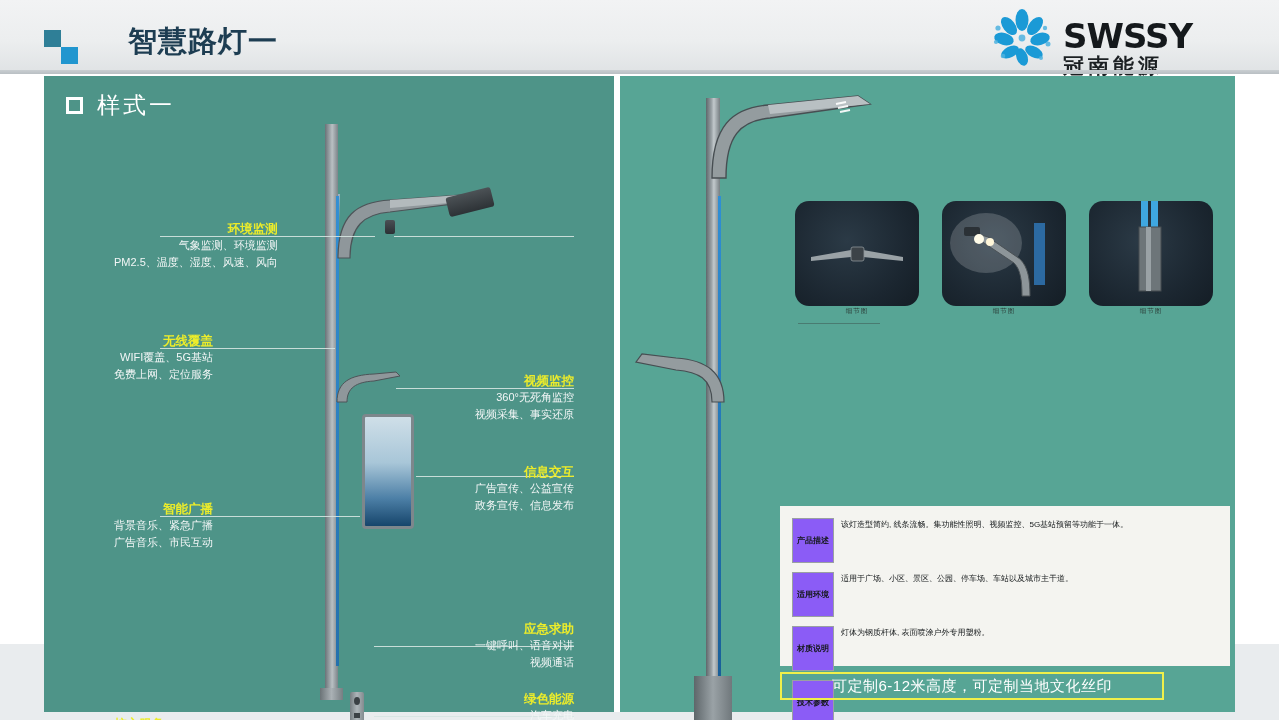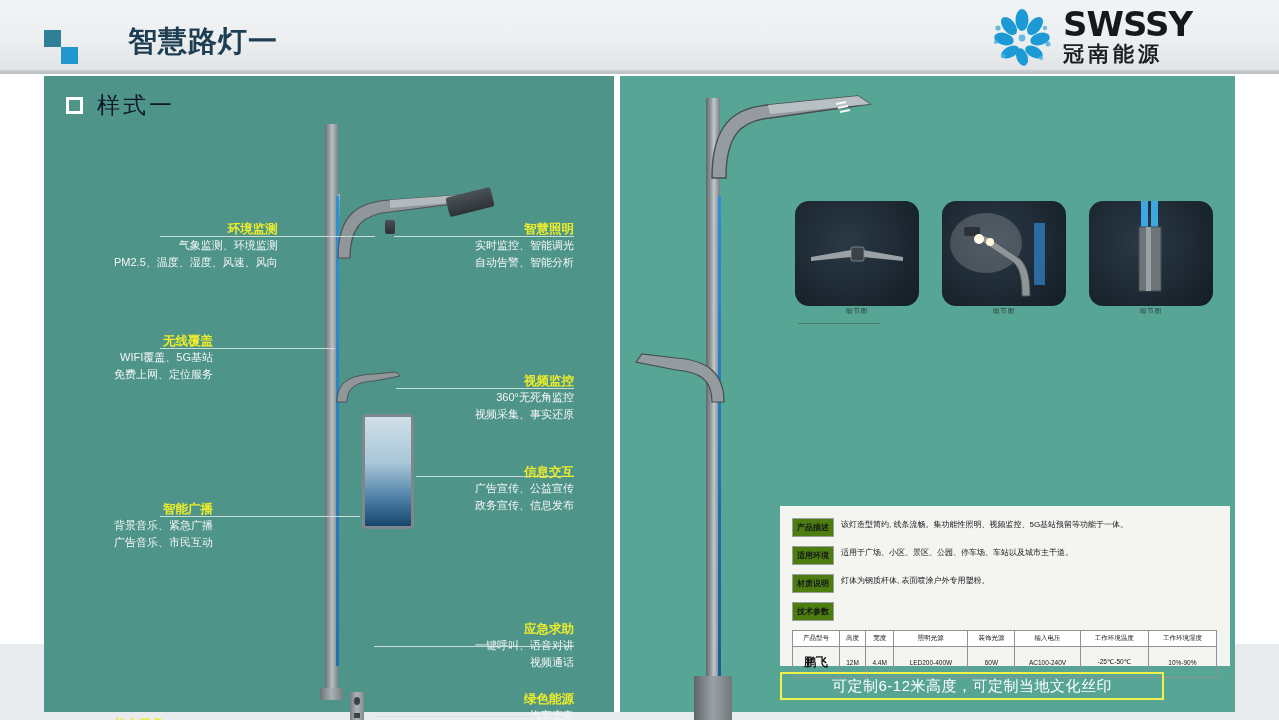--- a/index.html
+++ b/index.html
@@ -17,38 +17,38 @@
     background:linear-gradient(180deg,#c9ced1,#b9bfc3);}
   .logo-marks{position:absolute;left:44px;top:30px;width:42px;height:34px;}
   .sq1{position:absolute;left:0;top:0;width:17px;height:17px;background:#2f7f97;}
   .sq2{position:absolute;left:17px;top:17px;width:17px;height:17px;background:#2196cf;}
   .slide-title{position:absolute;left:128px;top:22px;font-size:29px;font-weight:bold;
     color:#1d3d52;letter-spacing:1px;}
 
   
   .brand{position:absolute;right:20px;top:6px;width:270px;height:62px;}
   .brand-flower{position:absolute;left:0;top:2px;width:66px;height:58px;}
-  .brand-text{position:absolute;left:74px;top:0px;}
+  .brand-text{position:absolute;left:74px;top:12px;}
   .brand-name{font-size:34px;font-weight:bold;color:#15191c;letter-spacing:-1px;
     line-height:36px;font-family:"DejaVu Sans",sans-serif;}
   .brand-sub{font-size:21px;font-weight:bold;color:#1b1f22;letter-spacing:4px;line-height:24px;}
 
   
   .left-panel{position:absolute;left:44px;top:76px;width:570px;height:636px;
     background:#4e9488;}
   .gap-strip{position:absolute;left:614px;top:76px;width:6px;height:636px;background:#ffffff;}
   .right-panel{position:absolute;left:620px;top:76px;width:615px;height:636px;
     background:#57a595;}
   .outer-bg{position:absolute;left:0;top:74px;width:1279px;height:646px;
     background:#e9ecee;z-index:-1;}
 
   
   .sec-head{position:absolute;left:22px;top:14px;display:flex;align-items:center;gap:14px;}
   .sec-box{width:17px;height:17px;border:3px solid #ffffff;box-sizing:border-box;}
-  .sec-title{font-size:23px;color:#0f172a;letter-spacing:3px;}
+  .sec-title{font-size:23px;color:#ffffff;letter-spacing:3px;}
 
   
   .cal{position:absolute;text-align:right;}
   .cal .h{font-size:12.5px;font-weight:bold;color:#ecec2a;line-height:16px;white-space:nowrap;}
   .cal .d{font-size:11px;color:#f2f6f6;line-height:17px;white-space:nowrap;}
   .cal.right{text-align:right;}
 
   
   .lead{position:absolute;background:#d6e4e1;height:1px;opacity:.9;}
 
@@ -91,22 +91,22 @@
   .photo{position:absolute;width:124px;height:105px;border-radius:14px;
     background:radial-gradient(circle at 42% 38%,#2b3a46 0%,#1b2630 65%,#141d25 100%);}
   .photo-cap{position:absolute;width:124px;text-align:center;font-size:6.5px;
     color:#2a3a36;letter-spacing:1px;}
   .cap-rule{position:absolute;height:1px;background:#3f5f5a;opacity:.6;}
 
   
   .spec-card{position:absolute;left:160px;top:430px;width:450px;height:160px;
     background:#f4f4f0;}
   .spec-row{display:flex;align-items:flex-start;margin:0 0 9px 12px;}
-  .spec-tag{font-size:8px;color:#14181a;background:#4d7c0f;border:1px solid #9aa0a2;
-    padding:3px 4px;white-space:nowrap;font-weight:bold;}
+  .spec-tag{font-size:8px;color:#14181a;background:#8b5cf6;border:1px solid #9aa0a2;
+    padding:16px 4px;white-space:nowrap;font-weight:bold;}
   .spec-val{font-size:8px;color:#14181a;margin-left:7px;line-height:12px;padding-top:1px;}
   .tbl{margin:2px 0 0 12px;border-collapse:collapse;width:425px;}
   .tbl th,.tbl td{border:1px solid #8d9395;font-size:6.5px;color:#141618;
     text-align:center;padding:3px 1px;font-weight:normal;}
   .tbl th{background:#ffffff;}
   .tbl td{height:24px;vertical-align:middle;}
   .tbl td.model{font-weight:bold;font-size:12px;}
 
   .banner{position:absolute;left:160px;top:596px;width:384px;height:28px;
     border:2px solid #f0f04a;box-sizing:border-box;display:flex;align-items:center;
@@ -214,25 +214,20 @@
       <div class="h">智能广播</div>
       <div class="d">背景音乐、紧急广播</div>
       <div class="d">广告音乐、市民互动</div>
     </div>
 
     <div class="cal" style="left:70px;top:640px;">
       <div class="h">核心服务</div>
 
     </div>
 
-    <div class="cal right" style="left:330px;top:145px;width:200px;">
-      <div class="h">智慧照明</div>
-      <div class="d">实时监控、智能调光</div>
-      <div class="d">自动告警、智能分析</div>
-    </div>
 
     <div class="cal right" style="left:330px;top:297px;width:200px;">
       <div class="h">视频监控</div>
       <div class="d">360°无死角监控</div>
       <div class="d">视频采集、事实还原</div>
     </div>
 
     <div class="cal right" style="left:330px;top:388px;width:200px;">
       <div class="h">信息交互</div>
       <div class="d">广告宣传、公益宣传</div>

